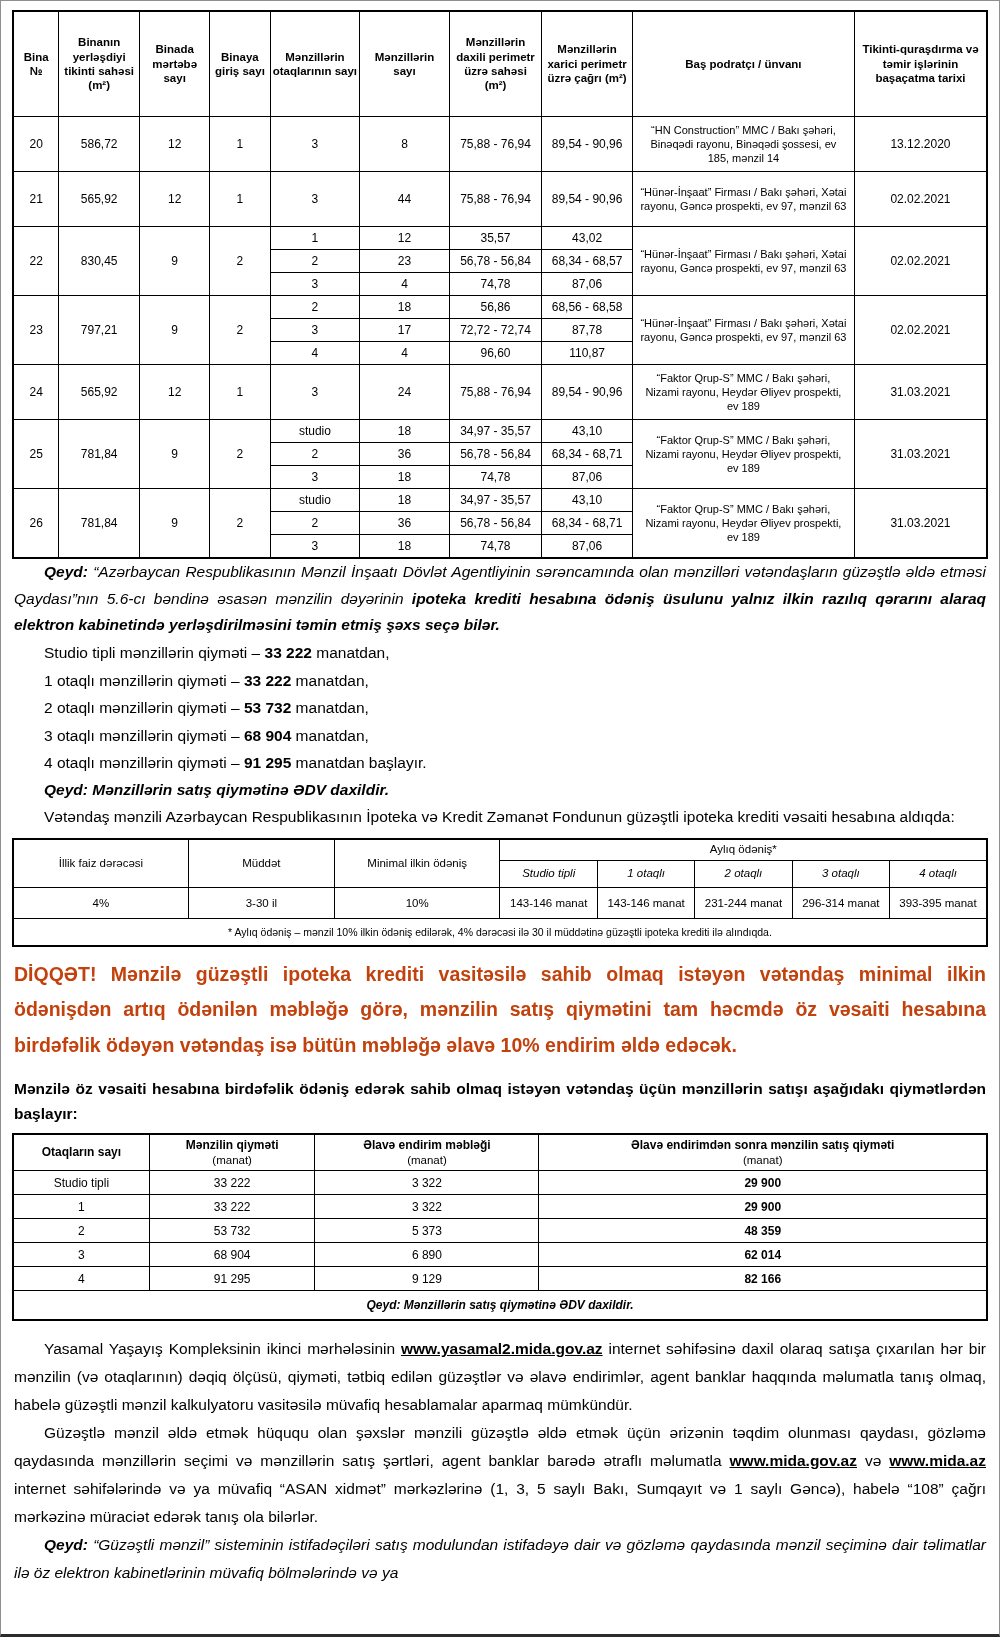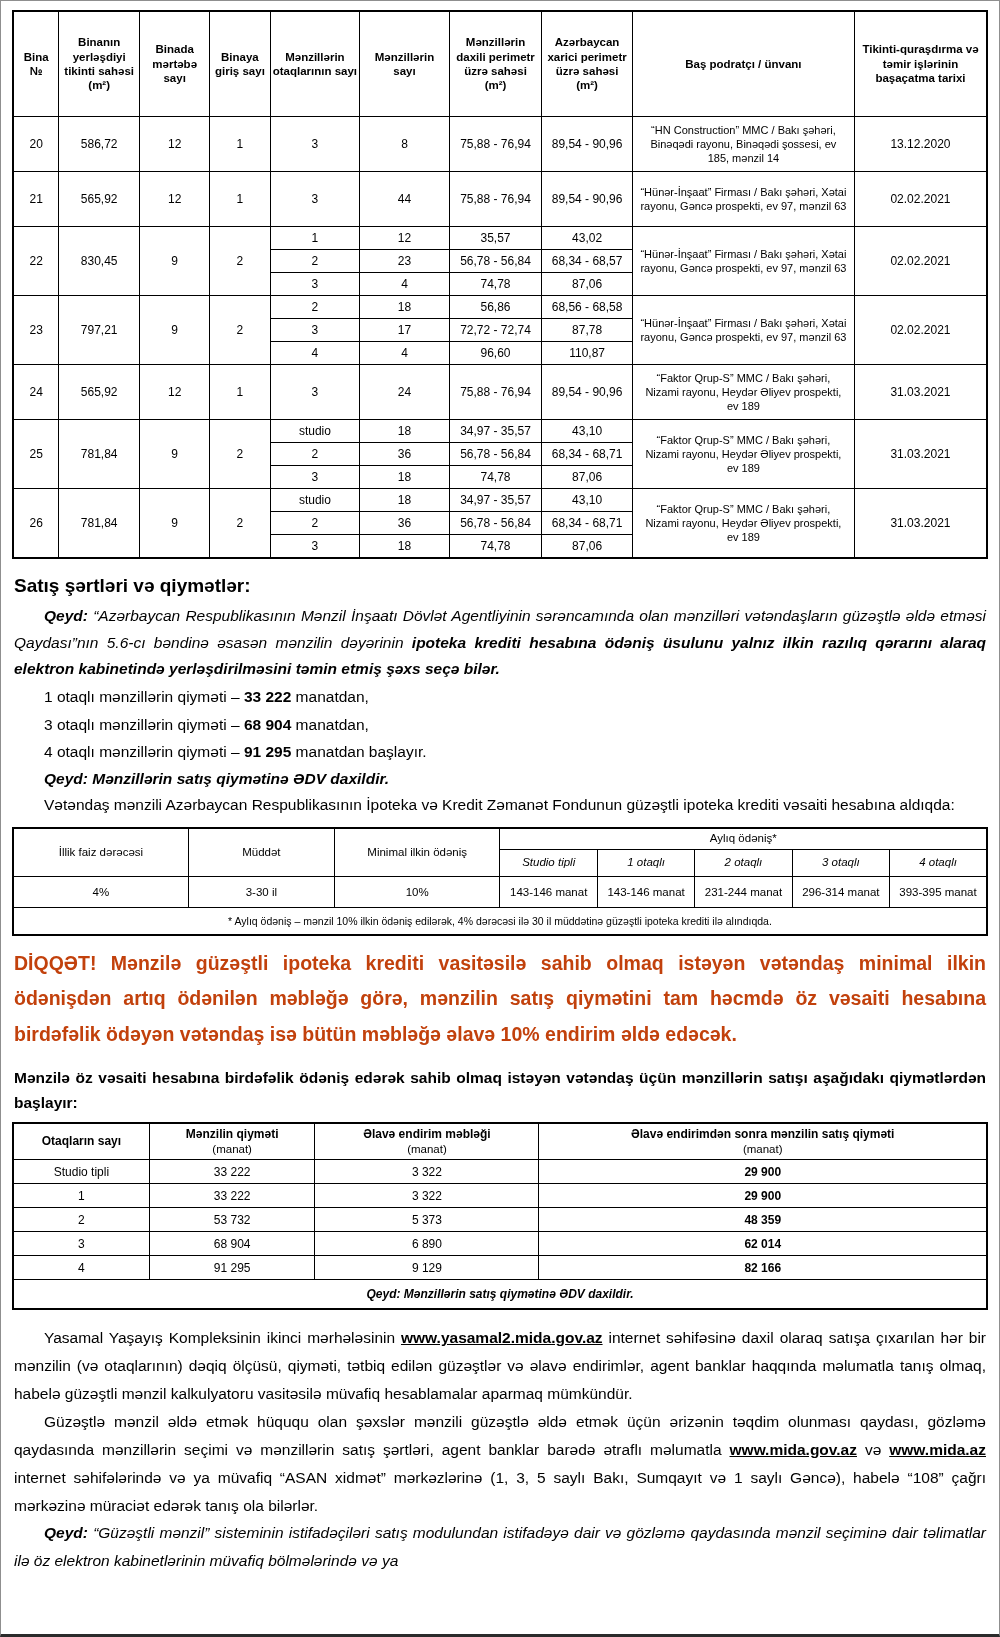--- a/index.html
+++ b/index.html
@@ -73,21 +73,21 @@
     </colgroup>
     <thead>
       <tr>
         <th>Bina №</th>
         <th>Binanın yerləşdiyi tikinti sahəsi (m²)</th>
         <th>Binada mərtəbə sayı</th>
         <th>Binaya giriş sayı</th>
         <th>Mənzillərin otaqlarının sayı</th>
         <th>Mənzillərin sayı</th>
         <th>Mənzillərin daxili perimetr üzrə sahəsi (m²)</th>
-        <th>Azərbaycan xarici perimetr üzrə sahəsi (m²)</th>
+        <th>Mənzillərin xarici perimetr üzrə çağrı (m²)</th>
         <th>Baş podratçı / ünvanı</th>
         <th>Tikinti-quraşdırma və təmir işlərinin başaçatma tarixi</th>
       </tr>
     </thead>
     <tbody>
         <tr class="single">
           <td>20</td>
           <td>586,72</td>
           <td>12</td>
           <td>1</td>
@@ -214,25 +214,26 @@
         </tr>
         <tr>
           <td>3</td>
           <td>18</td>
           <td>74,78</td>
           <td>87,06</td>
         </tr>
       </tbody>
   </table>
 
-  <div class="h-sales">Satış şərtləri və qiymətlər:</div>
   <p class="para"><span class="b i">Qeyd: </span><span class="i">“Azərbaycan Respublikasının Mənzil İnşaatı Dövlət Agentliyinin sərəncamında olan mənzilləri vətəndaşların güzəştlə əldə etməsi Qaydası”nın 5.6-cı bəndinə əsasən mənzilin dəyərinin </span><span class="b i">ipoteka krediti hesabına ödəniş üsulunu yalnız ilkin razılıq qərarını alaraq elektron kabinetində yerləşdirilməsini təmin etmiş şəxs seçə bilər.</span></p>
 
   <div>
+    <div class="price-line"><span>Studio tipli mənzillərin qiyməti – </span><span class="b">33 222</span><span> manatdan,</span></div>
     <div class="price-line"><span>1 otaqlı mənzillərin qiyməti – </span><span class="b">33 222</span><span> manatdan,</span></div>
+    <div class="price-line"><span>2 otaqlı mənzillərin qiyməti – </span><span class="b">53 732</span><span> manatdan,</span></div>
     <div class="price-line"><span>3 otaqlı mənzillərin qiyməti – </span><span class="b">68 904</span><span> manatdan,</span></div>
     <div class="price-line"><span>4 otaqlı mənzillərin qiyməti – </span><span class="b">91 295</span><span> manatdan başlayır.</span></div>
   </div>
 
   <p class="para"><span class="b i">Qeyd: Mənzillərin satış qiymətinə ƏDV daxildir.</span></p>
   <p class="para"><span>Vətəndaş mənzili Azərbaycan Respublikasının İpoteka və Kredit Zəmanət Fondunun güzəştli ipoteka krediti vəsaiti hesabına aldıqda:</span></p>
 
   <table class="mortgage-table bordered">
     <colgroup>
       <col style="width:18%">

